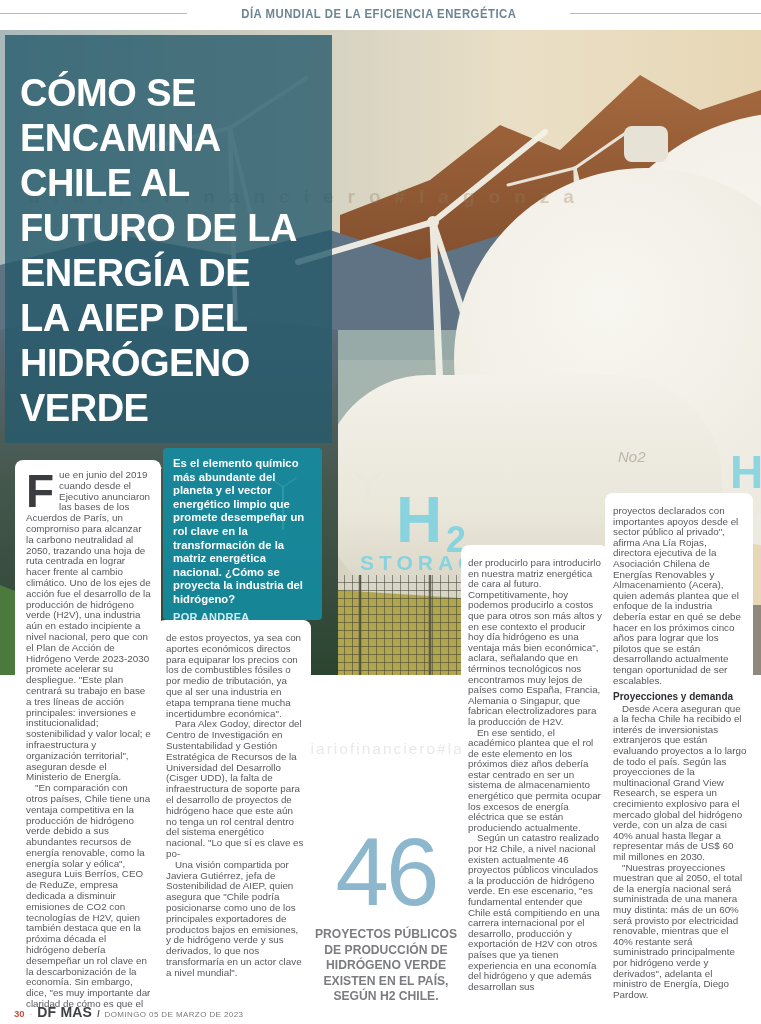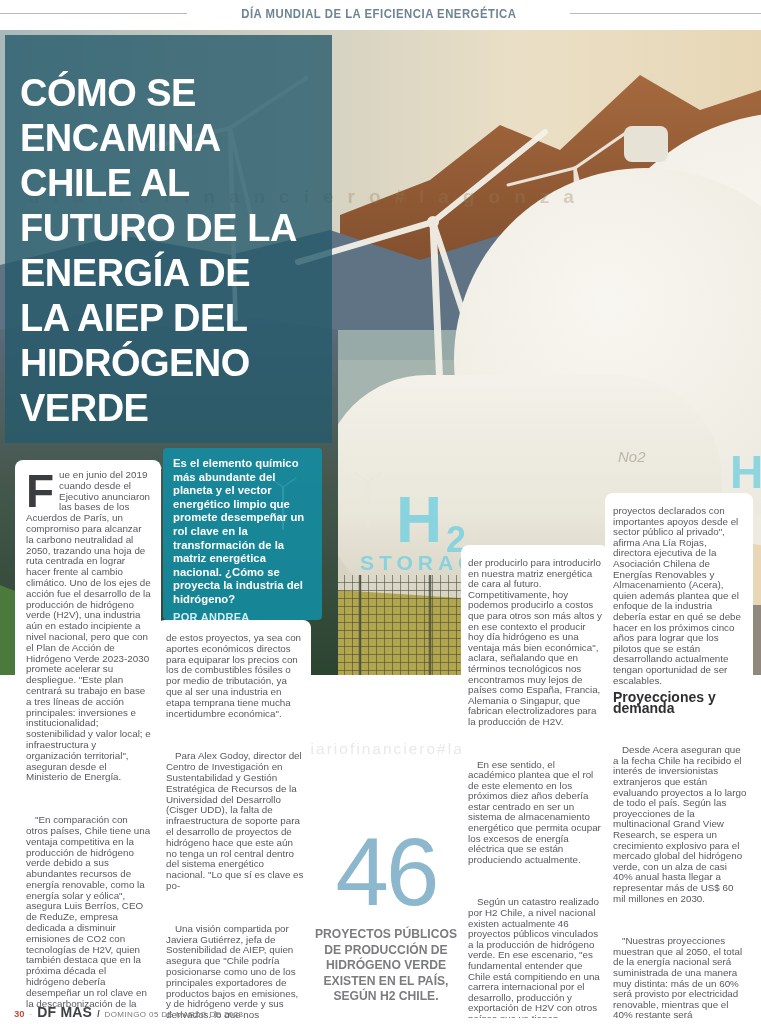--- a/index.html
+++ b/index.html
@@ -37,27 +37,27 @@
   }
   .intro-text { margin:0; color:#ffffff; font-weight:bold; font-size:11.3px; line-height:13.6px; }
   .byline { margin:4px 0 0; color:#d3eef3; font-weight:bold; font-size:11px; letter-spacing:0.3px; }
 
   
   .card {
     position:absolute; background:#ffffff; color:#58595d;
     font-size:9.8px; line-height:10.8px; box-sizing:border-box; overflow:hidden;
   }
   .card p { margin:0; }
-  .card p.ind { text-indent:9px;margin-top:32px; }
+  .card p.ind { text-indent:9px; }
   .col1 { left:15px;  top:460px; width:146px; height:550px; border-radius:8px; padding:10px 10px 0 11px; }
   .col2 { left:157px; top:620px; width:154px; height:398px; border-radius:8px 8px 0 0; padding:13px 6px 0 9px; }
   .col3 { left:461px; top:545px; width:147px; height:473px; border-radius:8px; padding:13px 6px 0 7px; line-height:10.6px; }
   .col4 { left:605px; top:493px; width:148px; height:528px; border-radius:8px; padding:13px 6px 0 8px; line-height:10.6px; }
   .dropcap { float:left; font-size:46px; line-height:36px; font-weight:bold; color:#3b3c40; margin:3px 5px 0 0; }
-  .subhead { margin:6px 0 1px; font-size:14px; font-weight:bold; color:#2e2f33; }
+  .subhead { margin:6px 0 1px; font-size:10px; font-weight:bold; color:#2e2f33; }
 
   
   .stat { position:absolute; left:308px; top:826px; width:156px; text-align:center; }
   .stat-value { font-size:96px; line-height:92px; font-weight:normal; color:#8db7cd; letter-spacing:-3px; }
   .stat-caption {
     margin-top:8px; font-size:13.2px; line-height:15.6px; font-weight:bold; color:#7b7c80;
     white-space:pre-line; transform:scaleX(0.92);
   }
 
   

